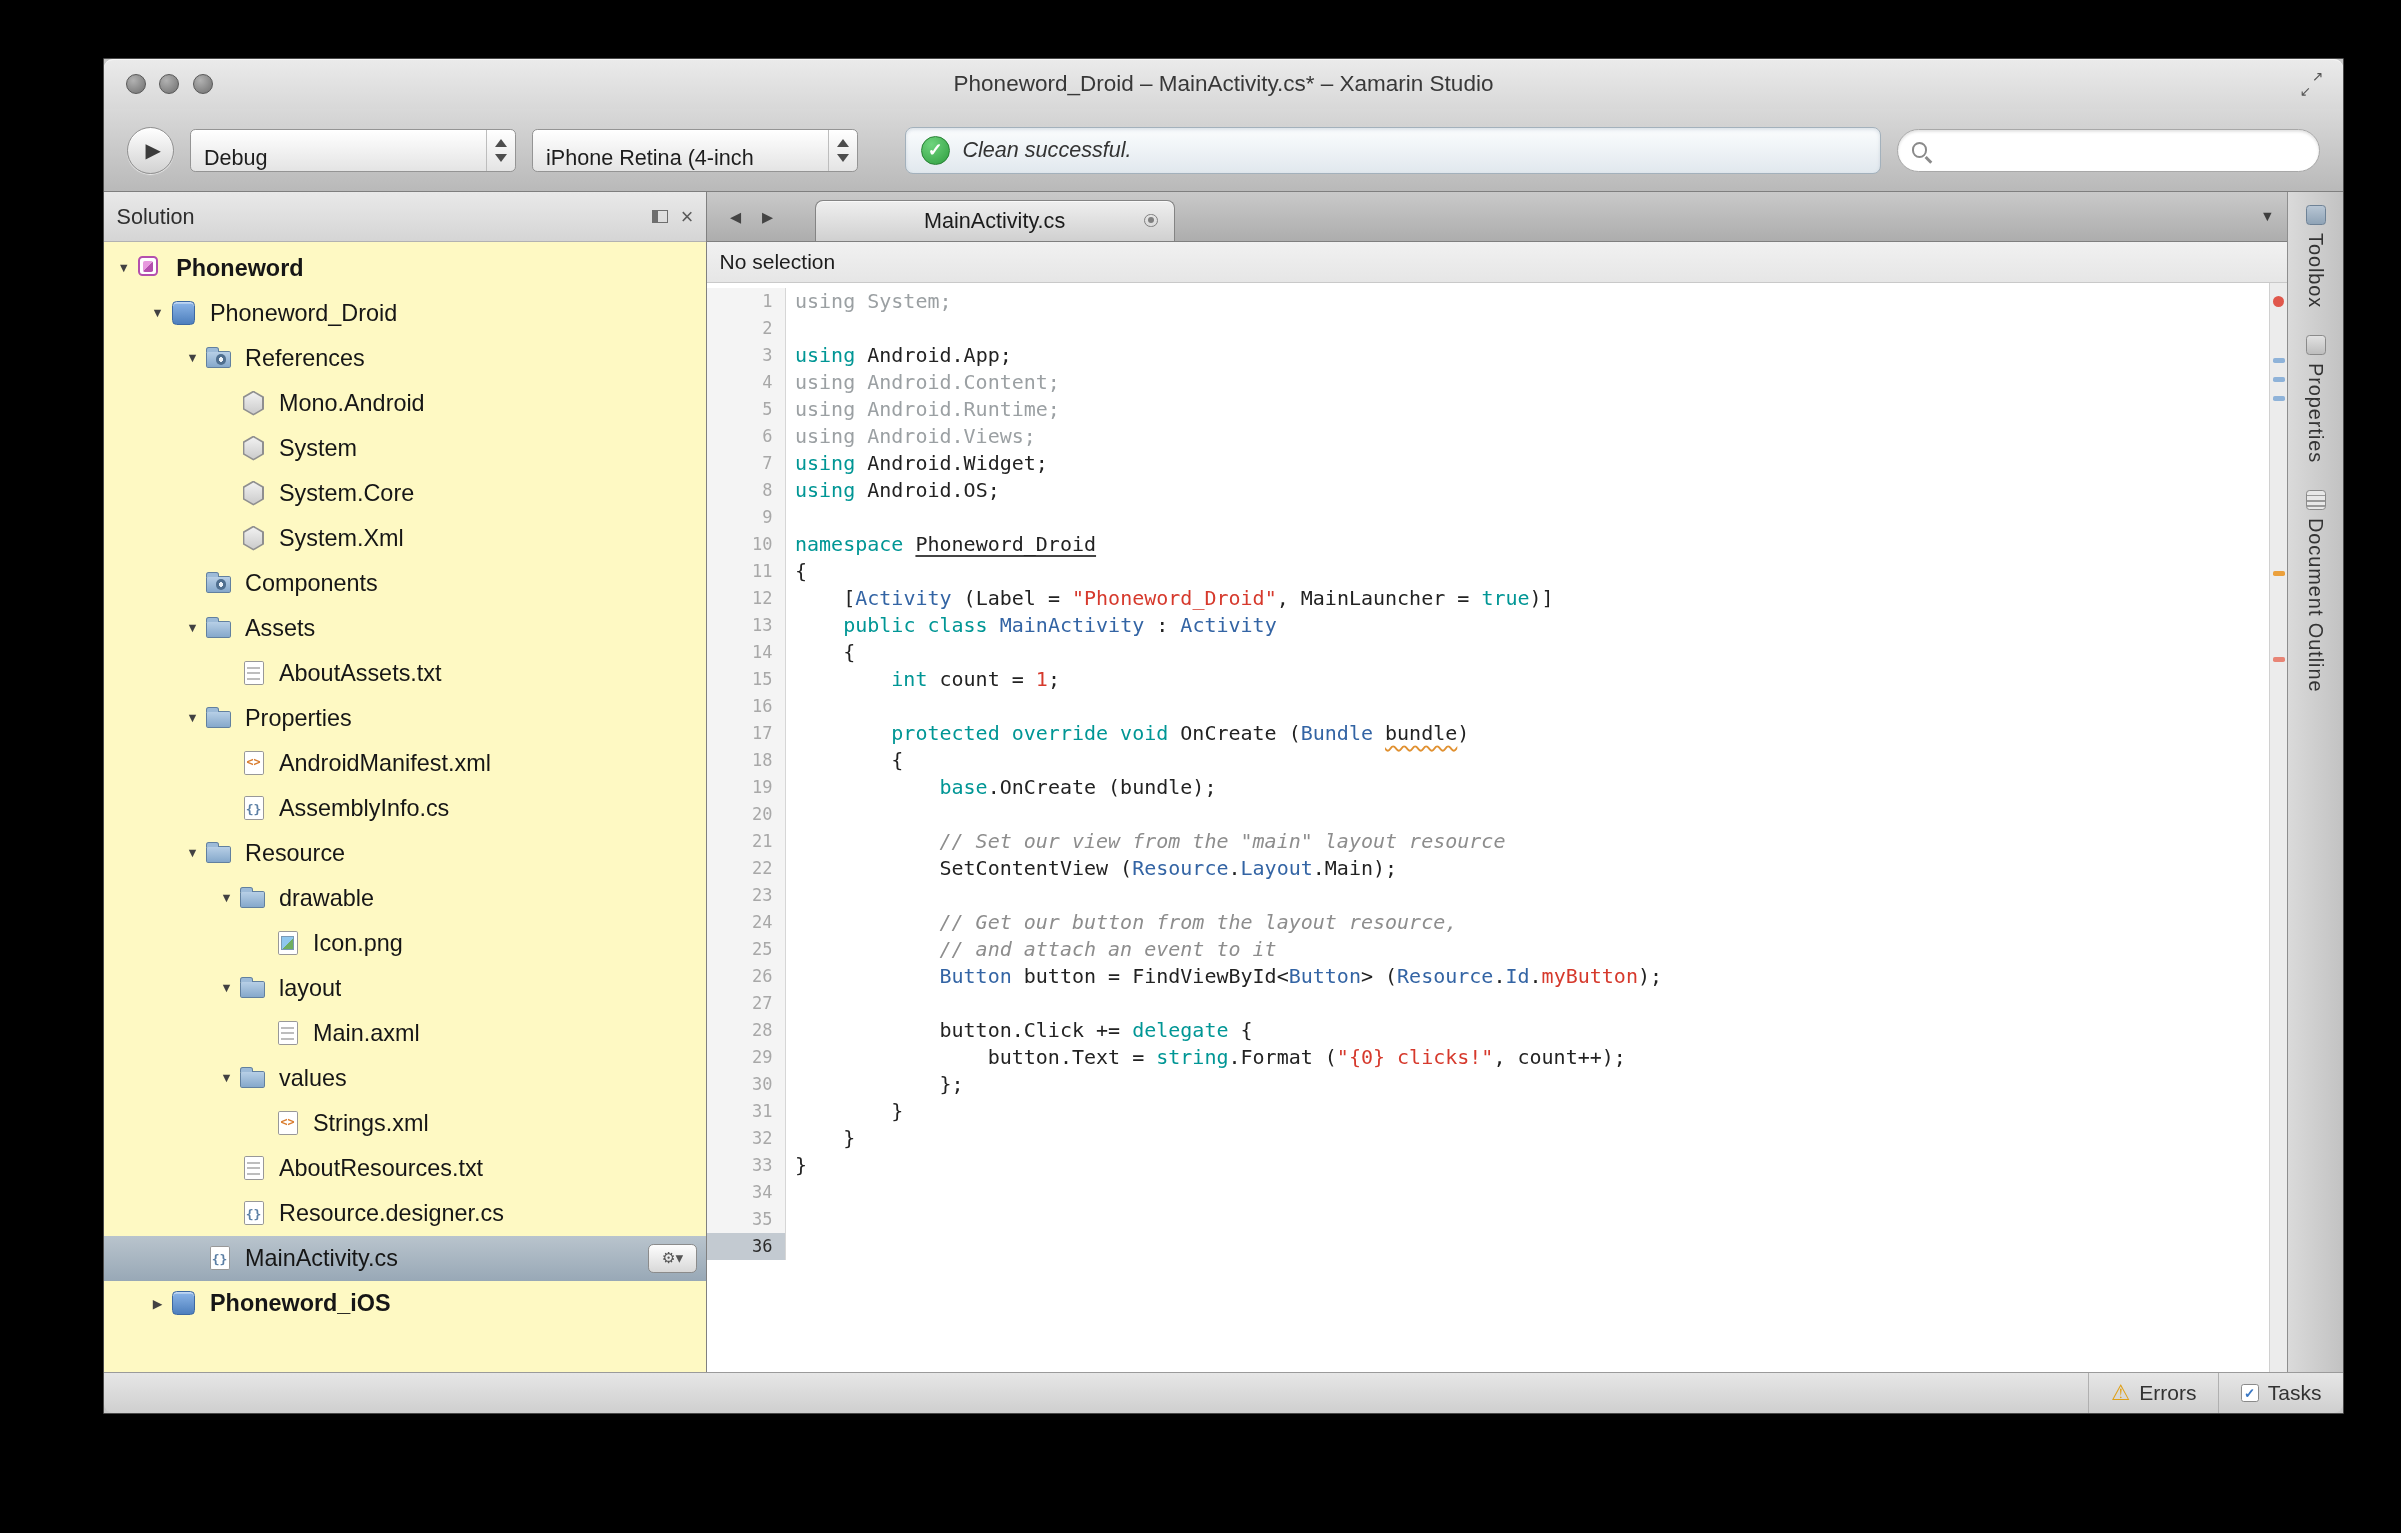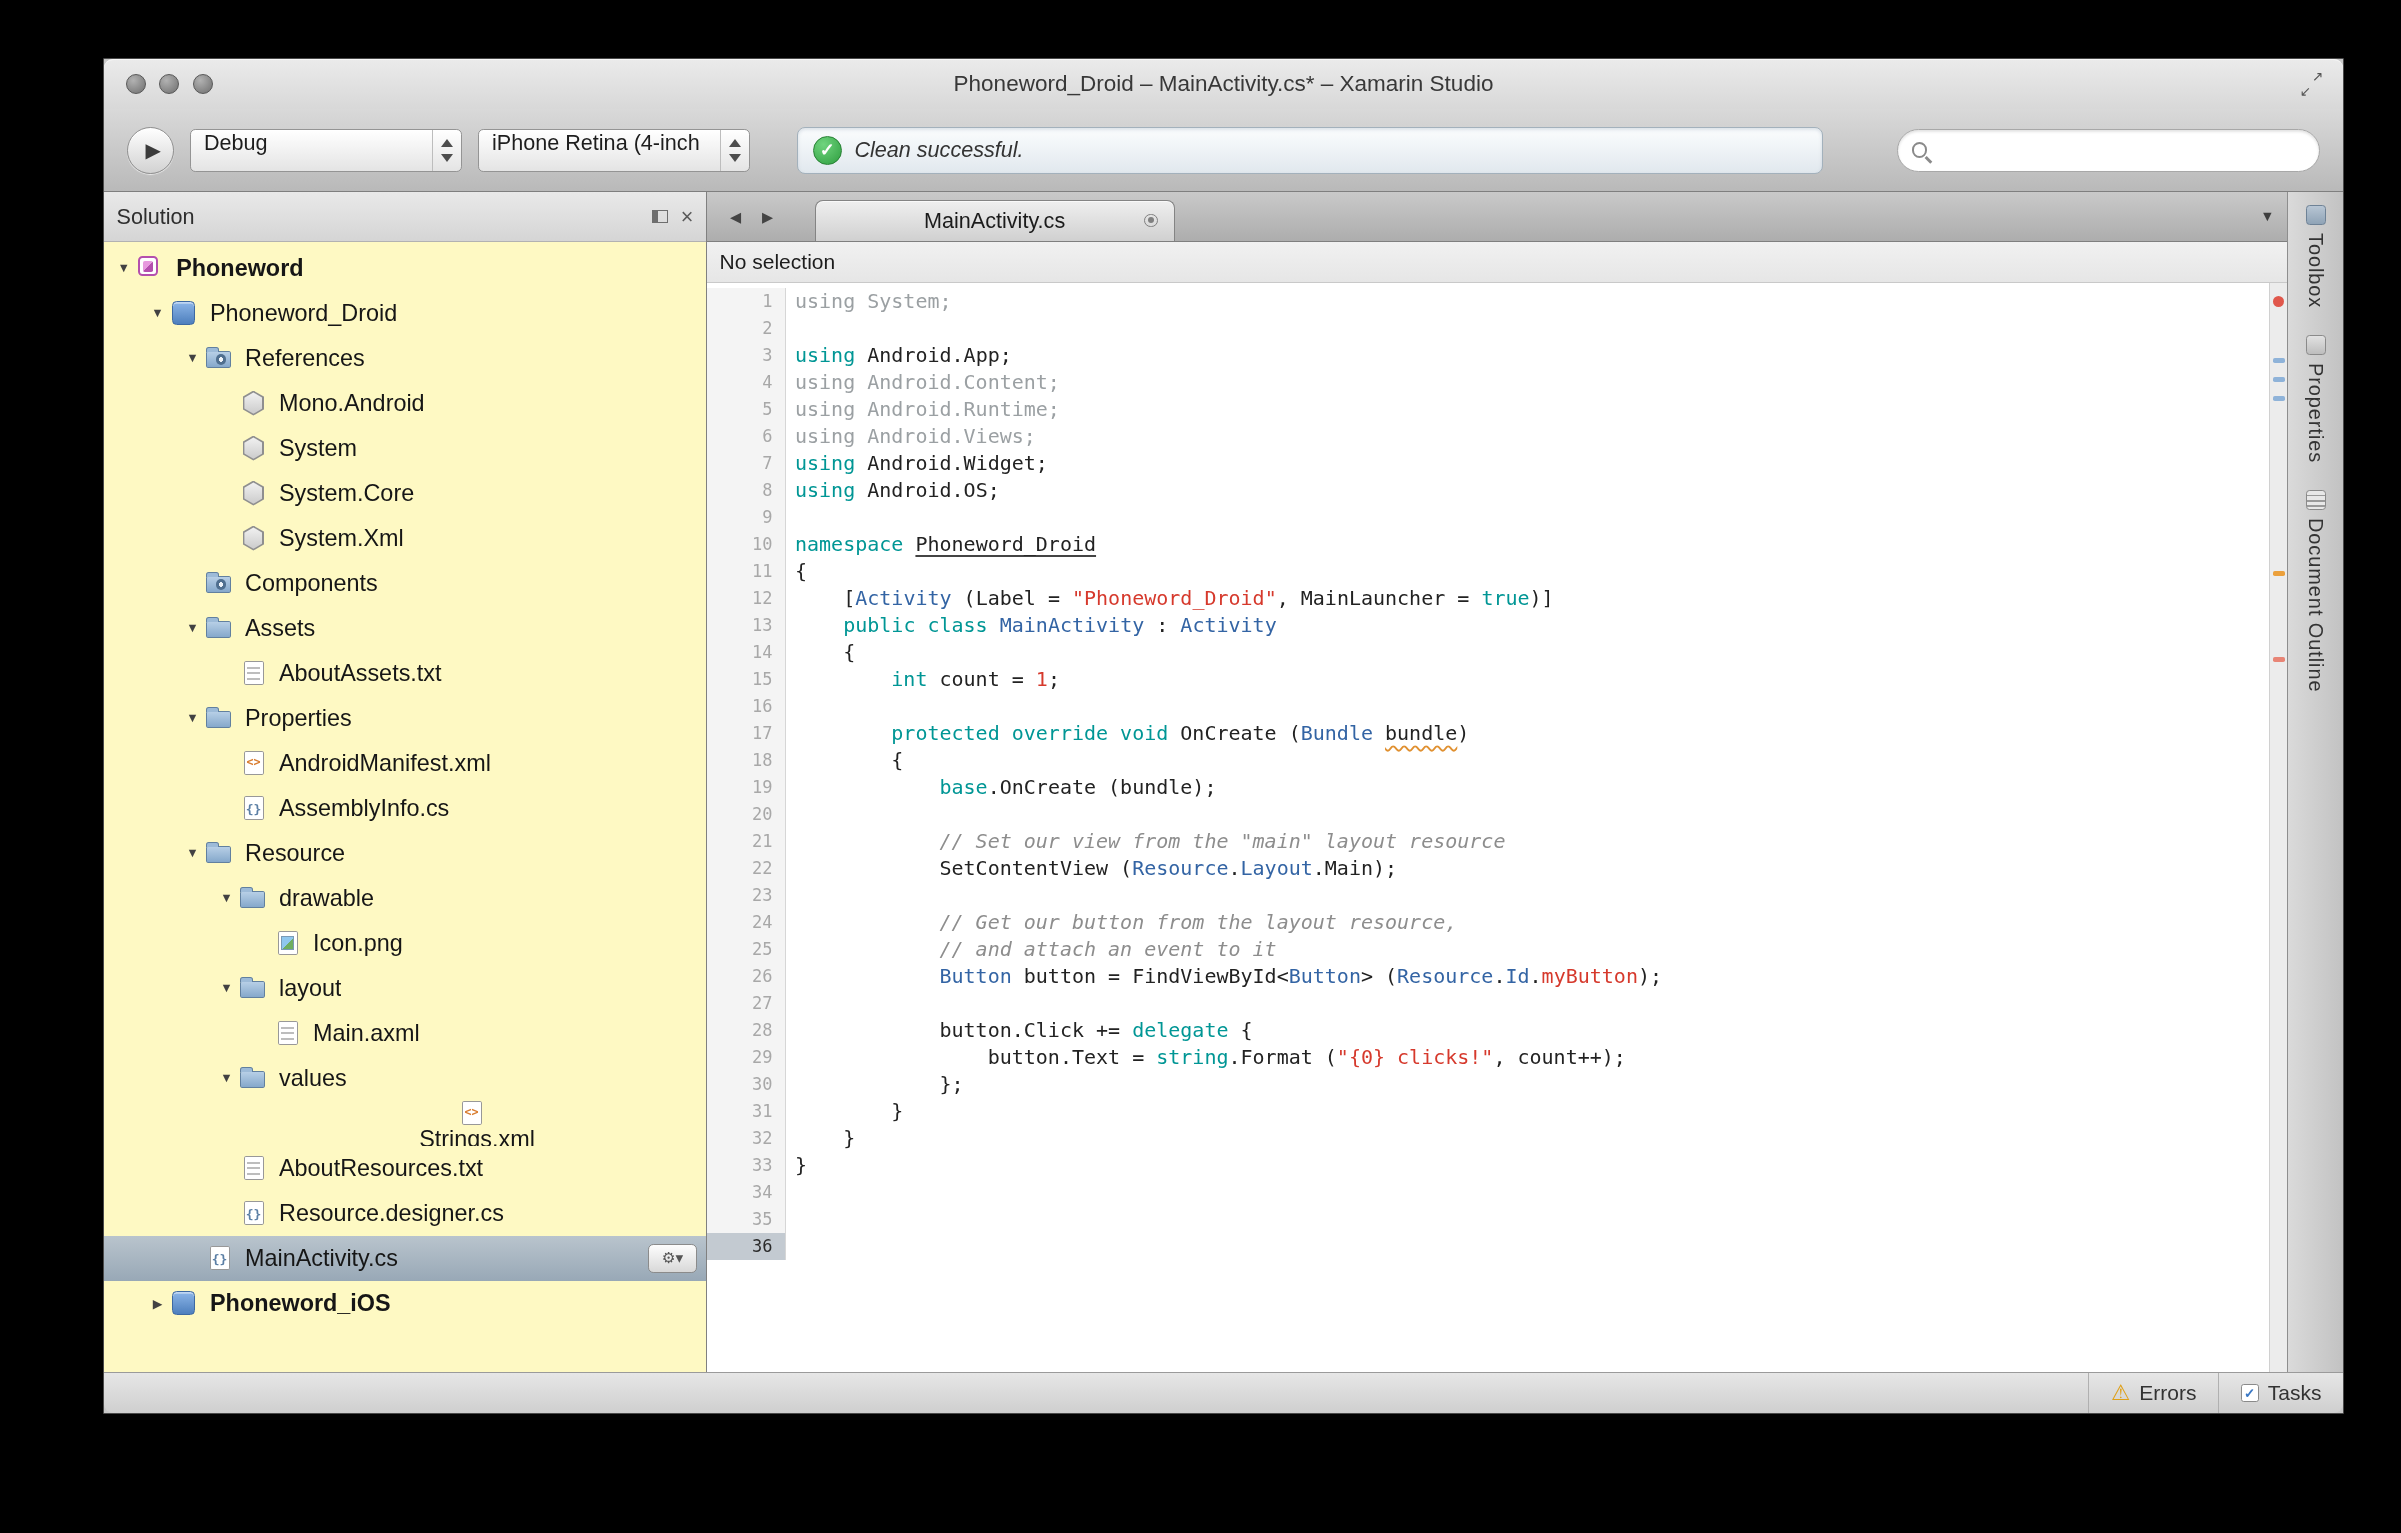--- a/index.html
+++ b/index.html
@@ -19,22 +19,22 @@
   .zoomic{position:absolute;right:18px;top:10.8px;width:27px;height:27px;color:#555;font-size:13.5px;}
   .zoomic .zne{position:absolute;right:1.8px;top:-1.8px;}
   .zoomic .zsw{position:absolute;left:1.8px;bottom:-1.8px;}
   
   .toolbar{height:83px;flex:none;display:flex;align-items:center;padding:0 23.4px;gap:16px;
            background:linear-gradient(#d9d9d9,#b9b9b9);border-bottom:0.9px solid #7f7f7f;}
   .playbtn{width:47px;height:47px;border-radius:50%;border:0.9px solid #8f8f8f;flex:none;
            background:linear-gradient(#ffffff,#d2d2d2);display:flex;align-items:center;justify-content:center;
            box-shadow:0 0.9px 0.9px rgba(255,255,255,.7), inset 0 0.9px 0 #fff;}
   .playbtn span{font-size:20px;color:#3a3a3a;margin-left:4.5px;}
-  .mselect{width:272px;height:43px;border:0.9px solid #949494;border-radius:5.4px;flex:none;
-           background:linear-gradient(#ffffff,#e4e4e4);display:flex;align-items:flex-start;overflow:hidden;
+  .mselect{width:326px;height:43px;border:0.9px solid #949494;border-radius:5.4px;flex:none;
+           background:linear-gradient(#ffffff,#e4e4e4);display:flex;align-items:flex-end;overflow:hidden;
            box-shadow:inset 0 0.9px 0 #fff;}
   .mlabel{flex:1;font-size:21.6px;color:#1d1d1d;padding:0 12.6px;white-space:nowrap;overflow:hidden;}
   .stepper{width:29px;height:100%;border-left:0.9px solid #bdbdbd;flex:none;position:relative;}
   .stepper i{position:absolute;left:50%;transform:translateX(-50%);width:0;height:0;border-style:solid;}
   .stepper .stup{top:9px;border-width:0 6.3px 8px 6.3px;border-color:transparent transparent #4d4d4d transparent;}
   .stepper .stdn{bottom:9px;border-width:8px 6.3px 0 6.3px;border-color:#4d4d4d transparent transparent transparent;}
   .statuscap{flex:1;max-width:1026px;height:47px;margin-left:31px;border:0.9px solid #a3b1bc;border-radius:8px;
              background:linear-gradient(#fbfdfe,#e1e8ee);display:flex;align-items:center;padding:0 14.4px;gap:12.6px;
              box-shadow:inset 0 1.8px 3.6px rgba(120,140,160,.25);}
   .okball{width:29px;height:29px;border-radius:50%;flex:none;background:radial-gradient(circle at 35% 28%,#6fd47e,#2e9e3f);
@@ -333,21 +333,21 @@
               </span>
               <span class="tlabel">Main.axml</span>
             </div>
             <div class="trow" style="padding-left: 110px;">
               <span class="disc">▼</span>
               <span class="ic ic-folder">
                 <i></i>
               </span>
               <span class="tlabel">values</span>
             </div>
-            <div class="trow" style="padding-left: 144px; flex-direction: column;">
+            <div class="trow" style="padding-left: 144px;">
               <span class="disc"></span>
               <span class="ic ic-xml">
                 <i></i>
               </span>
               <span class="tlabel">Strings.xml</span>
             </div>
             <div class="trow" style="padding-left: 110px;">
               <span class="disc"></span>
               <span class="ic ic-doc">
                 <i></i>

